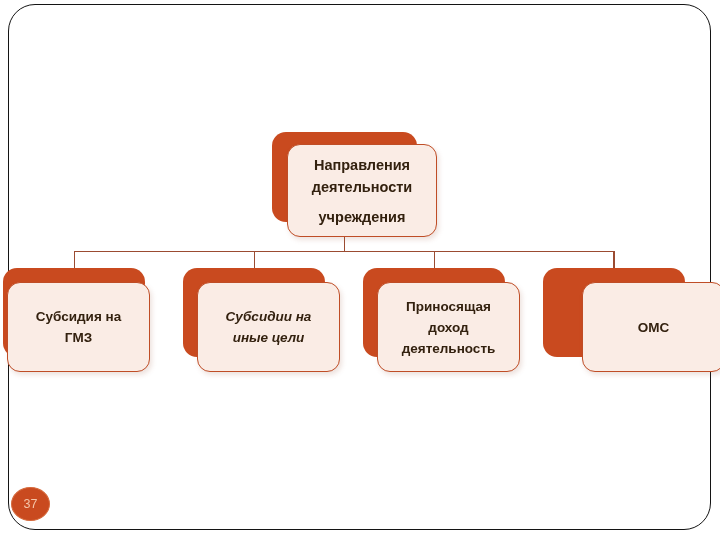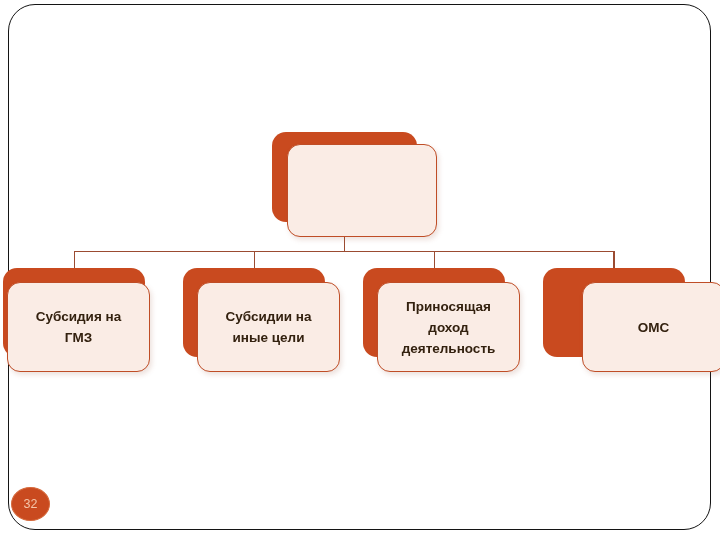--- a/index.html
+++ b/index.html
@@ -49,21 +49,21 @@
   }
   .root-front .line2{ margin-top:8px; }
   
   .child-back{ top:268px; width:142px; height:89px; }
   .child-front{
     top:282px; width:143px; height:90px;
     font-size:13.5px; line-height:21px;
     padding:0 16px;
   }
   .g0 .child-back{ left:3px; }   .g0 .child-front{ left:7px; }
-  .g1 .child-back{ left:183px; } .g1 .child-front{ left:197px; }
+  .g1 .child-back{ left:183px; } .g1 .child-front{ left:197px;font-style:italic; }
   .g2 .child-back{ left:363px; } .g2 .child-front{ left:377px; }
   .g3 .child-back{ left:543px; } .g3 .child-front{ left:582px; }
   
   .connector{ position:absolute; background:#9B4B31; }
   .conn-stem{ left:343.5px; top:236px; width:1.4px; height:16px; }
   .conn-bus { left:73.5px;  top:251px; width:541px; height:1.4px; }
   .conn-drop{ top:251.5px; width:1.4px; height:17px; }
   .d0{ left:73.5px; }
   .d1{ left:253.5px; }
   .d2{ left:433.5px; }
@@ -96,20 +96,22 @@
   <div class="connector conn-bus"></div>
   <div class="connector conn-drop d0"></div>
   <div class="connector conn-drop d1"></div>
   <div class="connector conn-drop d2"></div>
   <div class="connector conn-drop d3"></div>
 
   <div>
     <div class="shape-back root-back"></div>
     <div class="shape-front root-front">
       <div>
+        <div class="line1">Направления деятельности</div>
+        <div class="line2">учреждения</div>
       </div>
     </div>
   </div>
 
   <div class="g0">
     <div class="shape-back child-back"></div>
     <div class="shape-front child-front">
       <span>Субсидия на ГМЗ</span>
     </div>
   </div>
@@ -131,14 +133,14 @@
   <div class="g3">
     <div class="shape-back child-back"></div>
     <div class="shape-front child-front">
       <span>ОМС</span>
     </div>
   </div>
 
 </div>
 
 <div class="page-badge">
-  <span>32</span>
+  <span>37</span>
 </div>
 
 </body></html>

